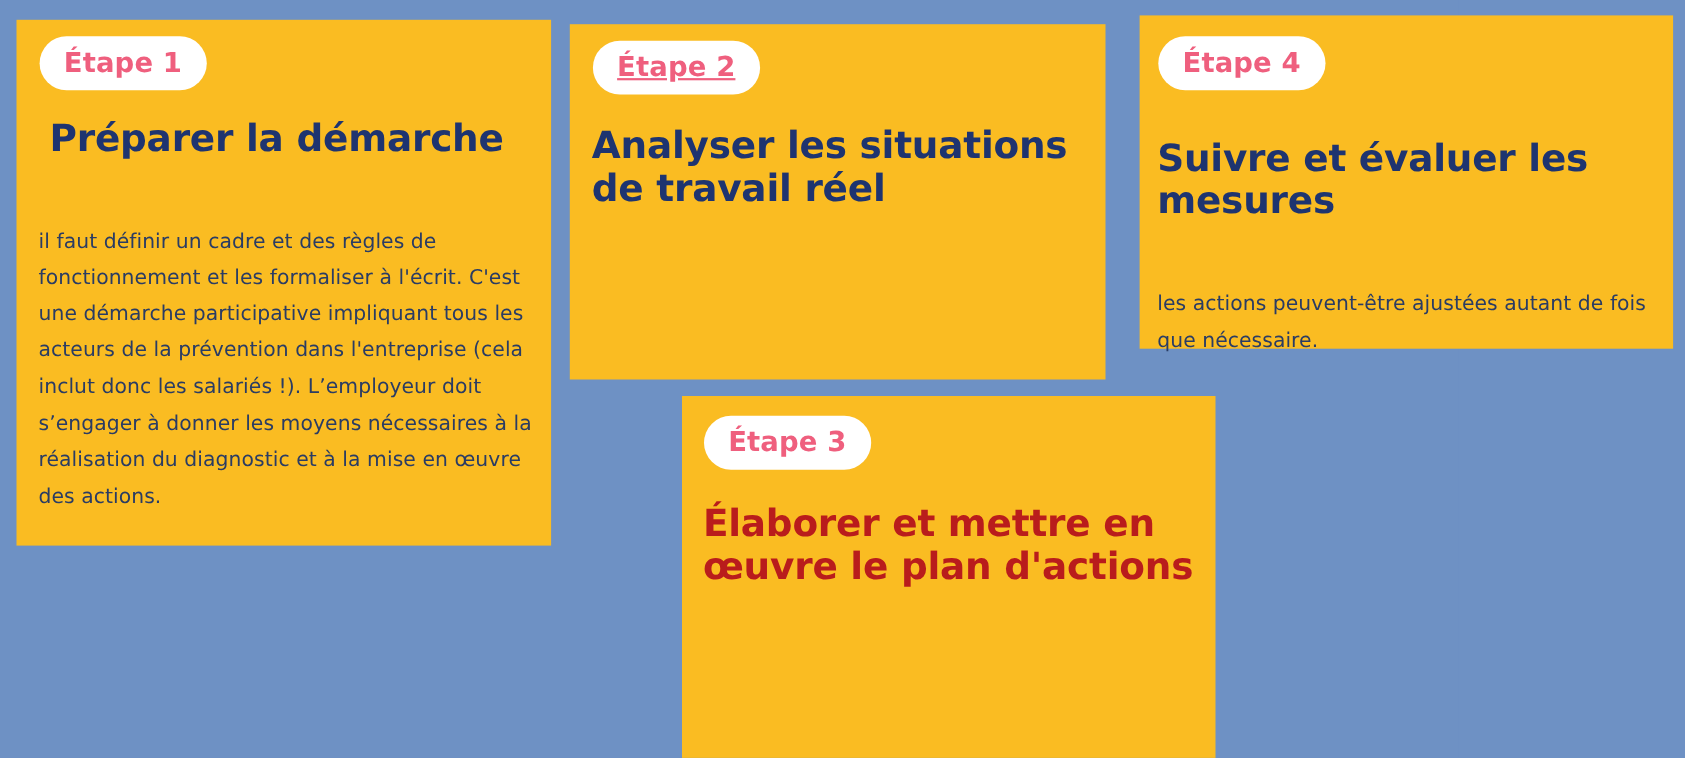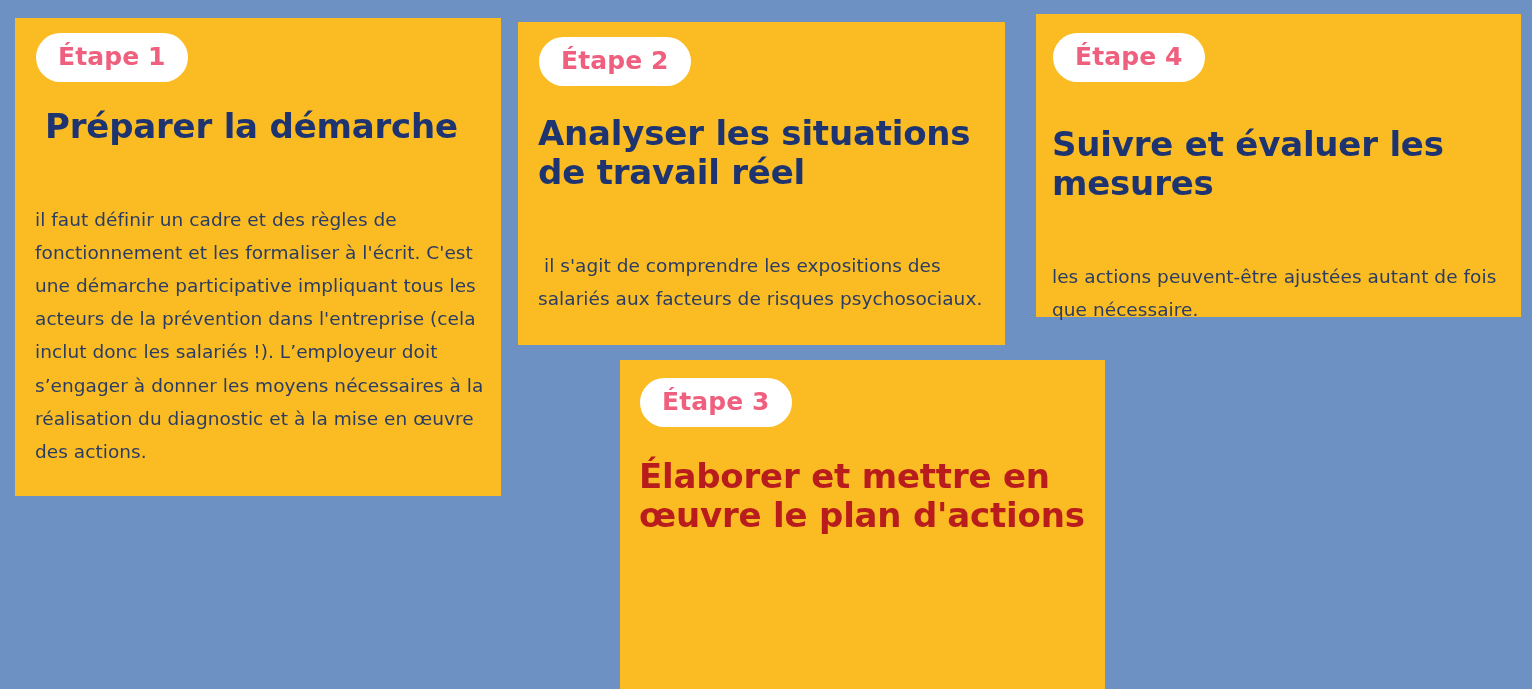--- a/index.html
+++ b/index.html
@@ -101,23 +101,22 @@
 
 <div id="stage" style="background: rgb(110, 145, 196);">
 
   <section class="card" id="card-1" style="background: rgb(250, 188, 34);">
     <span class="badge" style="background: rgb(255, 255, 255); color: rgb(239, 95, 126);">Étape 1</span>
     <h2 class="card-title" style="color: rgb(30, 52, 112); margin-left: 10px;">Préparer la démarche</h2>
     <p class="card-body" style="color: rgb(42, 60, 100);">il faut définir un cadre et des règles de fonctionnement et les formaliser à l'écrit. C'est une démarche participative impliquant tous les acteurs de la prévention dans l'entreprise (cela inclut donc les salariés !). L’employeur doit s’engager à donner les moyens nécessaires à la réalisation du diagnostic et à la mise en œuvre des actions.</p>
   </section>
 
   <section class="card" id="card-2" style="background: rgb(250, 188, 34);">
-    <span class="badge" style="background: rgb(255, 255, 255); color: rgb(239, 95, 126);">Étape 2</span>
+    <span class="badge" style="background: rgb(255, 255, 255); color: rgb(239, 95, 126); text-decoration: underline;">Étape 2</span>
     <h2 class="card-title" style="color: rgb(30, 52, 112);">Analyser les situations de travail réel</h2>
-    <p class="card-body" style="color: rgb(42, 60, 100);"> il s'agit de comprendre les expositions des salariés aux facteurs de risques psychosociaux.</p>
   </section>
 
   <section class="card" id="card-4" style="background: rgb(250, 188, 34);">
     <span class="badge" style="background: rgb(255, 255, 255); color: rgb(239, 95, 126);">Étape 4</span>
     <h2 class="card-title" style="color: rgb(30, 52, 112);">Suivre et évaluer les mesures</h2>
     <p class="card-body" style="color: rgb(42, 60, 100);">les actions peuvent-être ajustées autant de fois que nécessaire.</p>
   </section>
 
   <section class="card" id="card-3" style="background: rgb(250, 188, 34);">
     <span class="badge" style="background: rgb(255, 255, 255); color: rgb(239, 95, 126);">Étape 3</span>

